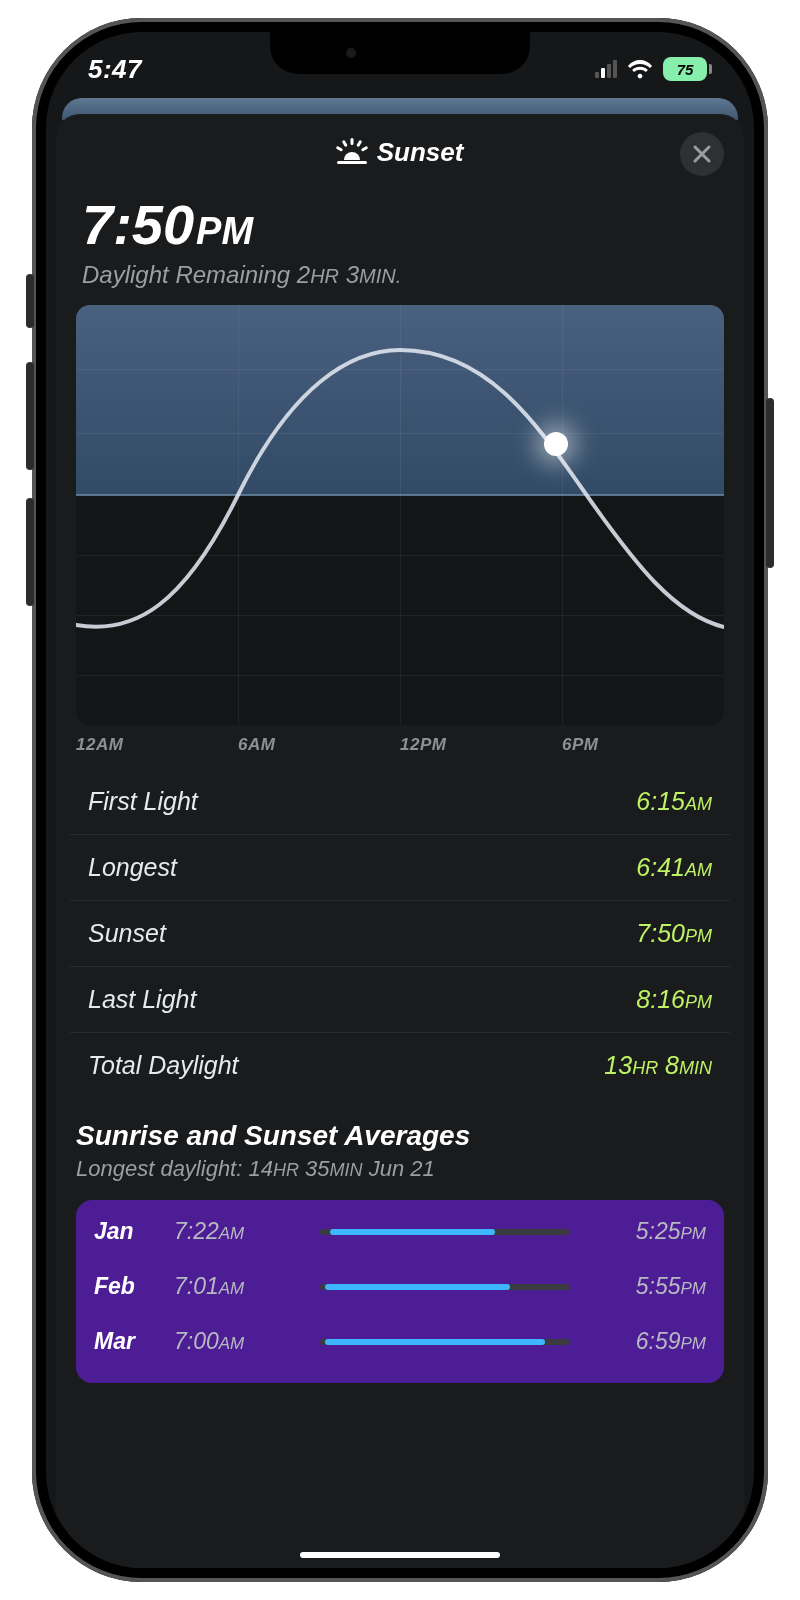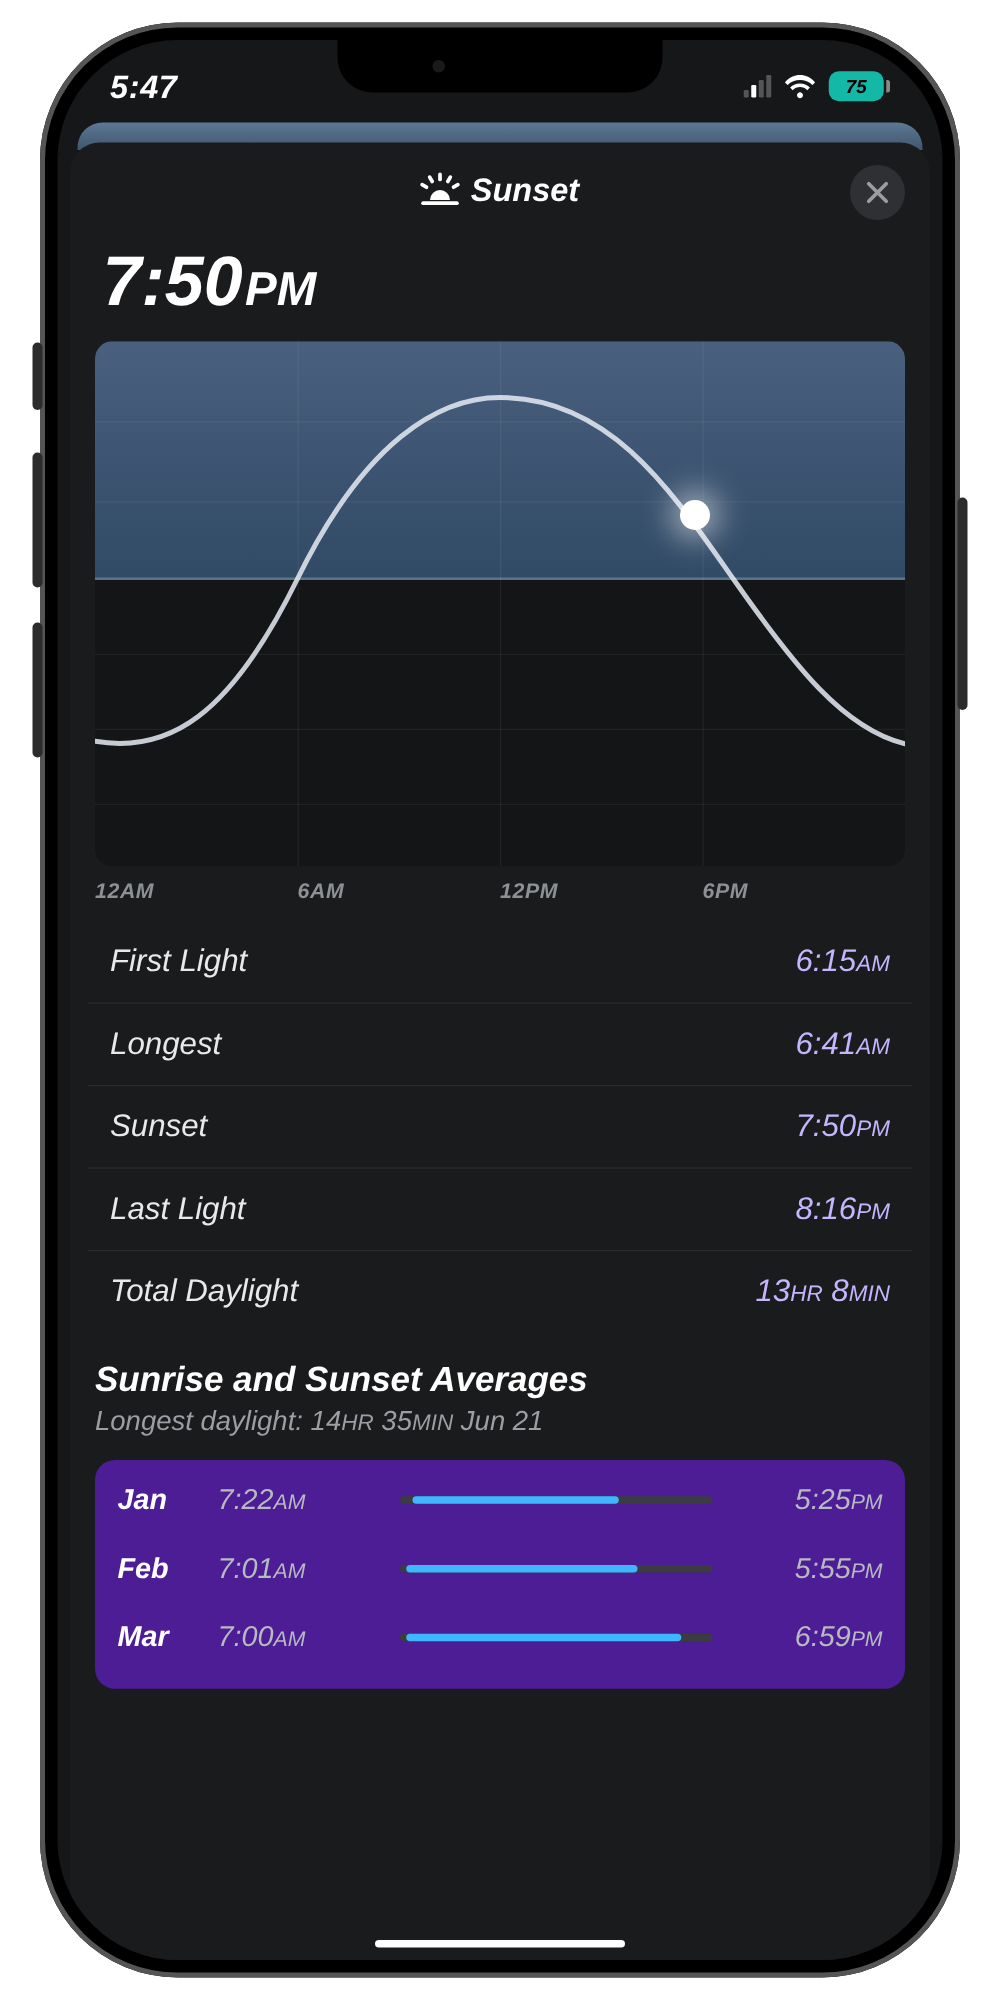--- a/index.html
+++ b/index.html
@@ -30,21 +30,21 @@
   .status-time { font-size: 26px; font-weight: 600; letter-spacing: 0.5px; margin-top: 8px;}
   .status-right { display: flex; align-items: center; gap: 10px; margin-top: 8px;}
   .signal { display: flex; align-items: flex-end; gap: 2px; }
   .signal i { width: 4px; background: #fff; border-radius: 1px; display:block;}
   .signal i.off { background: #555;}
   .wifi { width: 26px; height: 20px; }
   .battery {
     display: flex; align-items: center; gap: 2px;
   }
   .battery .body {
-    width: 44px; height: 24px; border-radius: 8px; background:#14b8a6; color:#000; font-size:15px; font-weight:700; display:flex; align-items:center; justify-content:center;
+    width: 44px; height: 24px; border-radius: 8px; background:#86efac; color:#000; font-size:15px; font-weight:700; display:flex; align-items:center; justify-content:center;
   }
   .battery .cap { width:3px; height:10px; background:#888; border-radius:0 2px 2px 0;}
   .peek {
     position: absolute; top: 66px; left: 16px; right: 16px; height: 22px;
     background: linear-gradient(#5e7893,#3f566f); border-radius: 20px 20px 0 0; z-index:1;
   }
   .sheet {
     position: absolute; top: 82px; left: 10px; right: 10px; bottom: 0;
     background: #1a1b1d; border-radius: 24px 24px 0 0; padding-top: 6px; z-index:2;
   }
@@ -88,21 +88,21 @@
 
   .rows { margin: 14px 14px 0 14px; }
   .row {
     display:flex; justify-content:space-between; align-items:center;
     padding: 18px 18px; border-bottom: 1px solid rgba(255,255,255,0.07);
     font-size: 25px;
     gap: 22px;
   }
   .row:last-child { border-bottom: none; }
   .row .label { color:#e8e9eb; font-weight:400;}
-  .row .val { color:#c4b5fd; font-weight:400;}
+  .row .val { color:#bef264; font-weight:400;}
   .row .val .sc { font-size:18px; }
 
   .avg-section { margin: 22px 20px 0 20px; }
   .avg-section .h { font-size: 28px; font-weight: 700; }
   .avg-section .sub { font-size: 22px; color:#9b9ea3; margin-top:4px;}
   .avg-section .sub .sc{ font-size:18px;}
   .avg-card {
     margin: 18px 20px 0 20px; background:#4c1d95; border-radius:16px; padding: 4px 18px 14px 18px;
   }
   .avg-row { display:flex; align-items:center; padding: 14px 0; font-size:23px;}
@@ -178,20 +178,23 @@
           <svg width="20" height="20" viewBox="0 0 20 20">
               <path d="M3 3l14 14M17 3L3 17" stroke="#9a9ca0" stroke-width="3" stroke-linecap="round"></path>
             </svg>
         </div>
       </div>
 
       <div class="hero">
         <div class="time">
           <span>7:50</span><span class="ampm">PM</span>
         </div>
+        <div class="sub">
+          <span>Daylight Remaining </span><span>2</span><span class="sc">HR</span> <span>3</span><span class="sc">MIN.</span>
+        </div>
       </div>
 
       <div class="chart">
         <div class="sky"></div>
           <div class="night"></div>
         <div class="horizon"></div>
         <div class="hline" style="top:64px"></div>
         <div class="hline" style="top:128px"></div>
         <div class="hline" style="top:250px"></div>
         <div class="hline" style="top:310px"></div>

